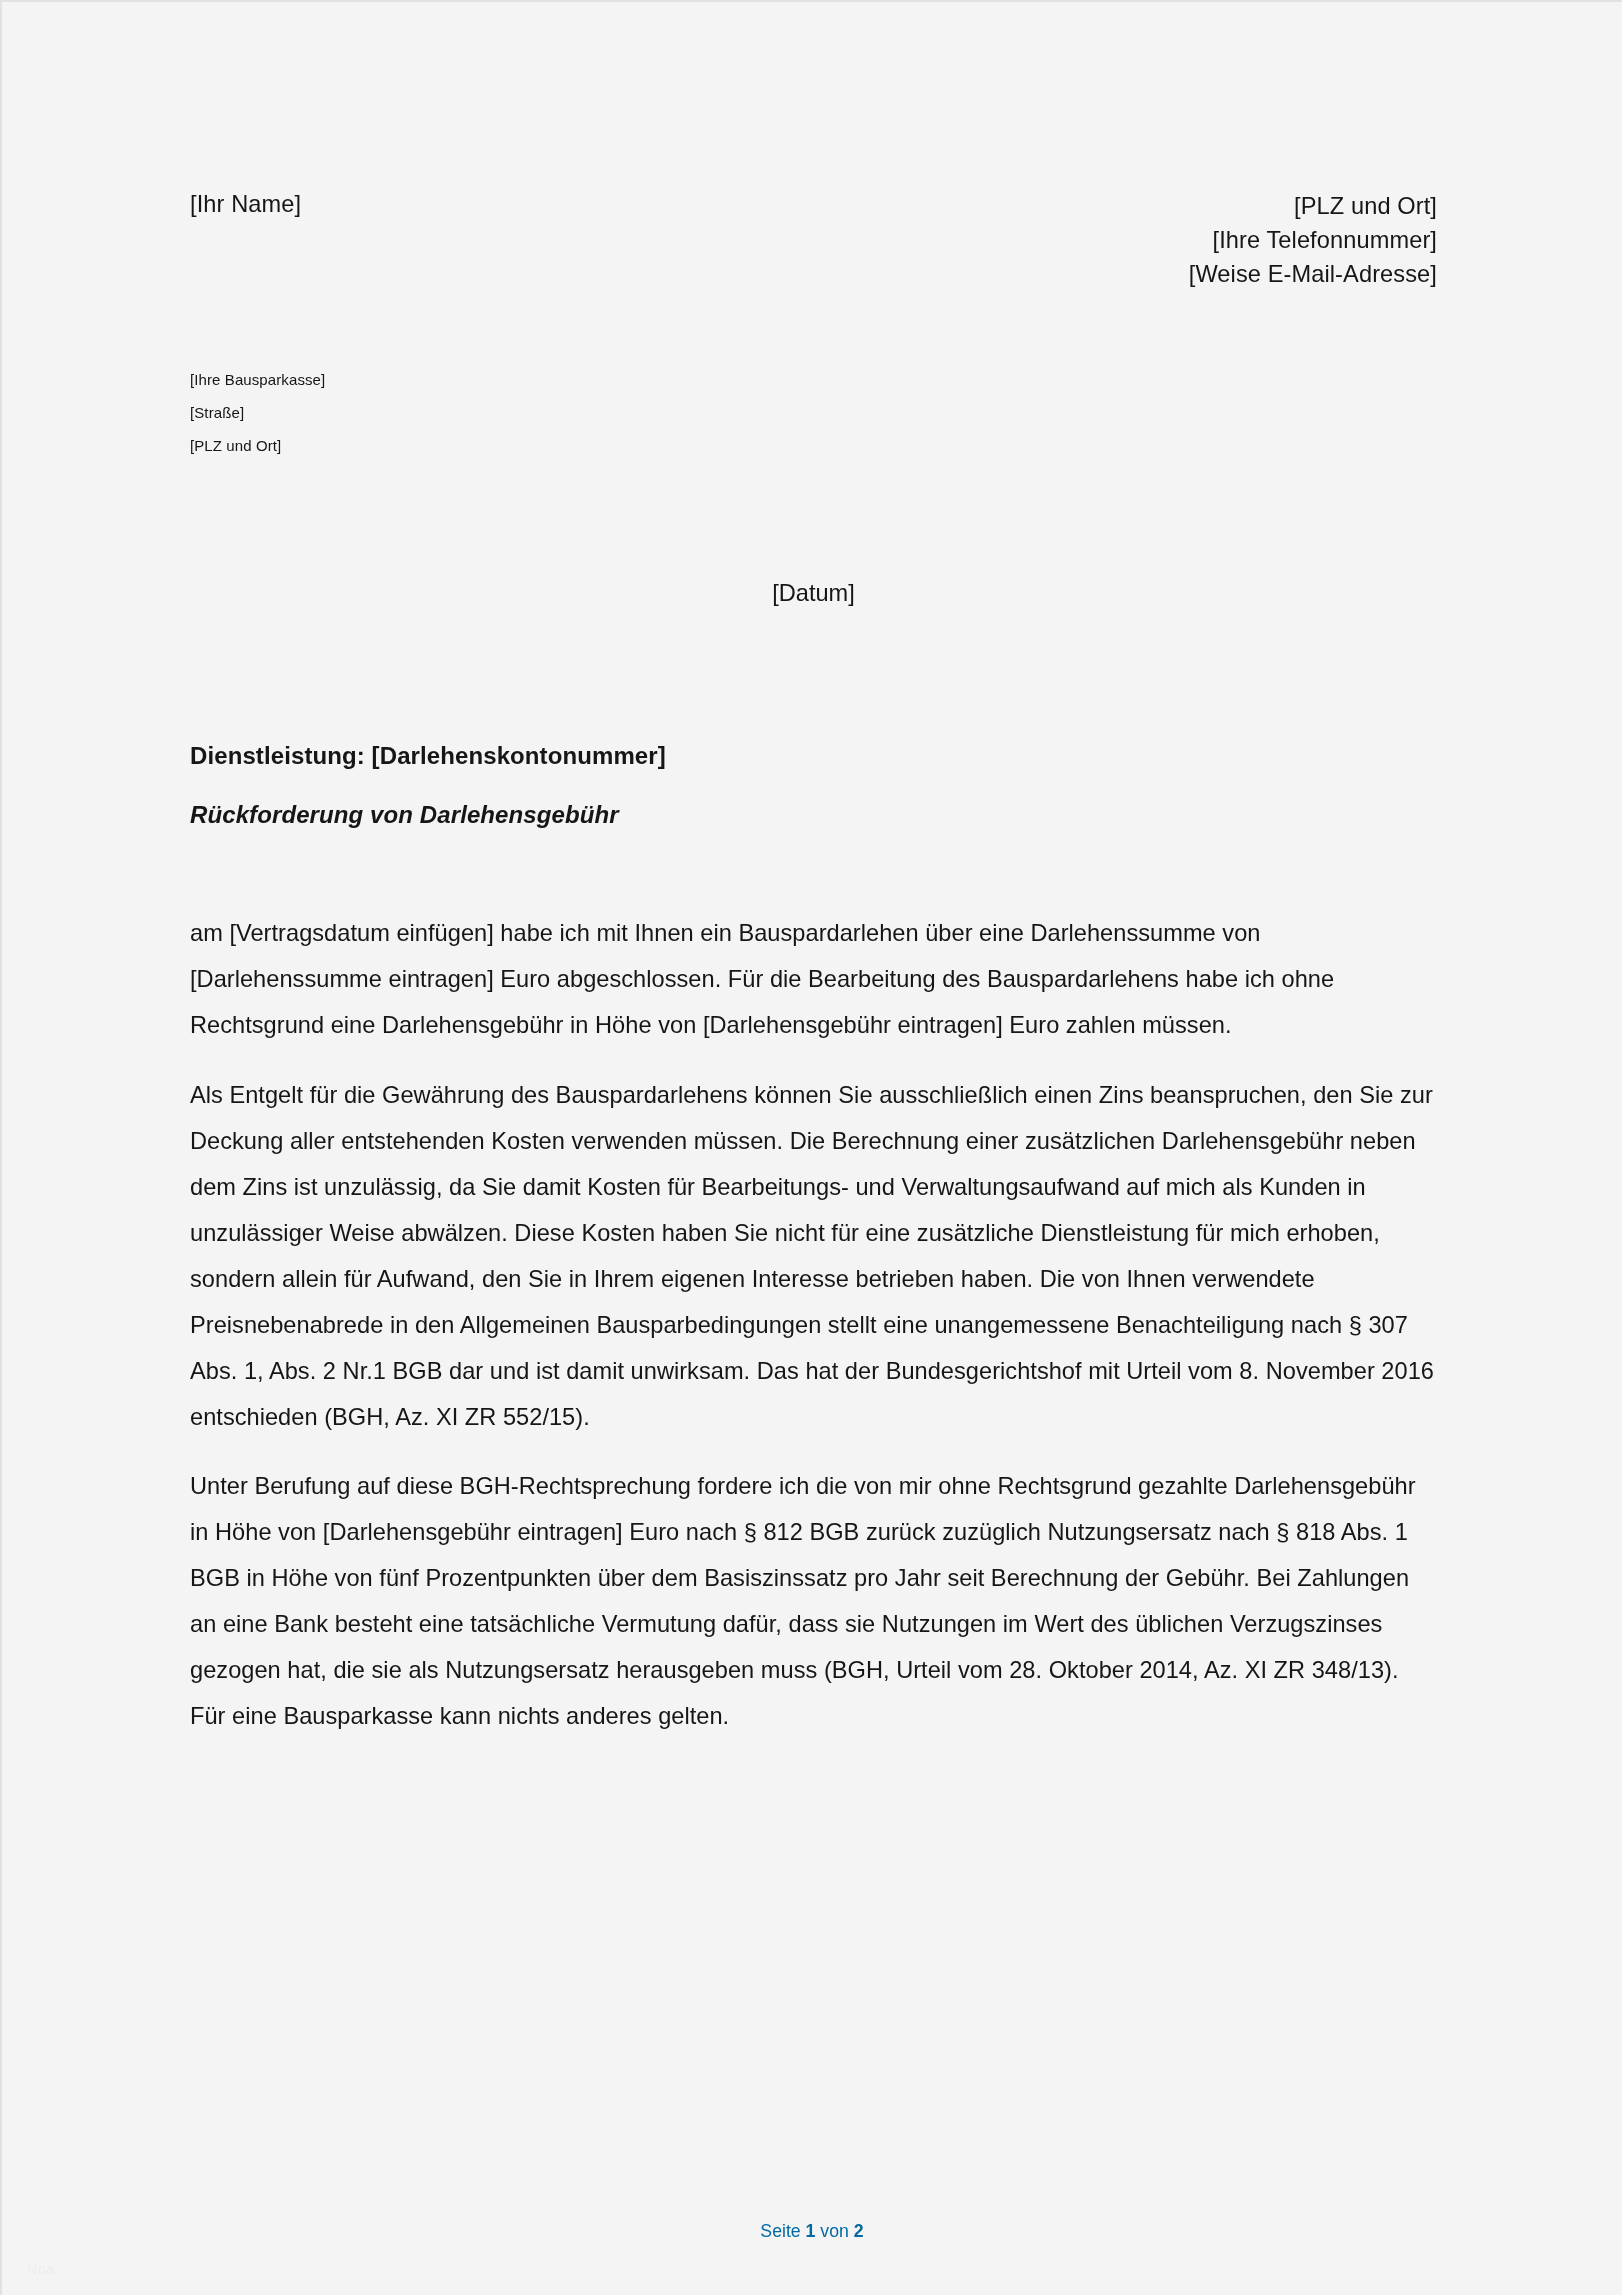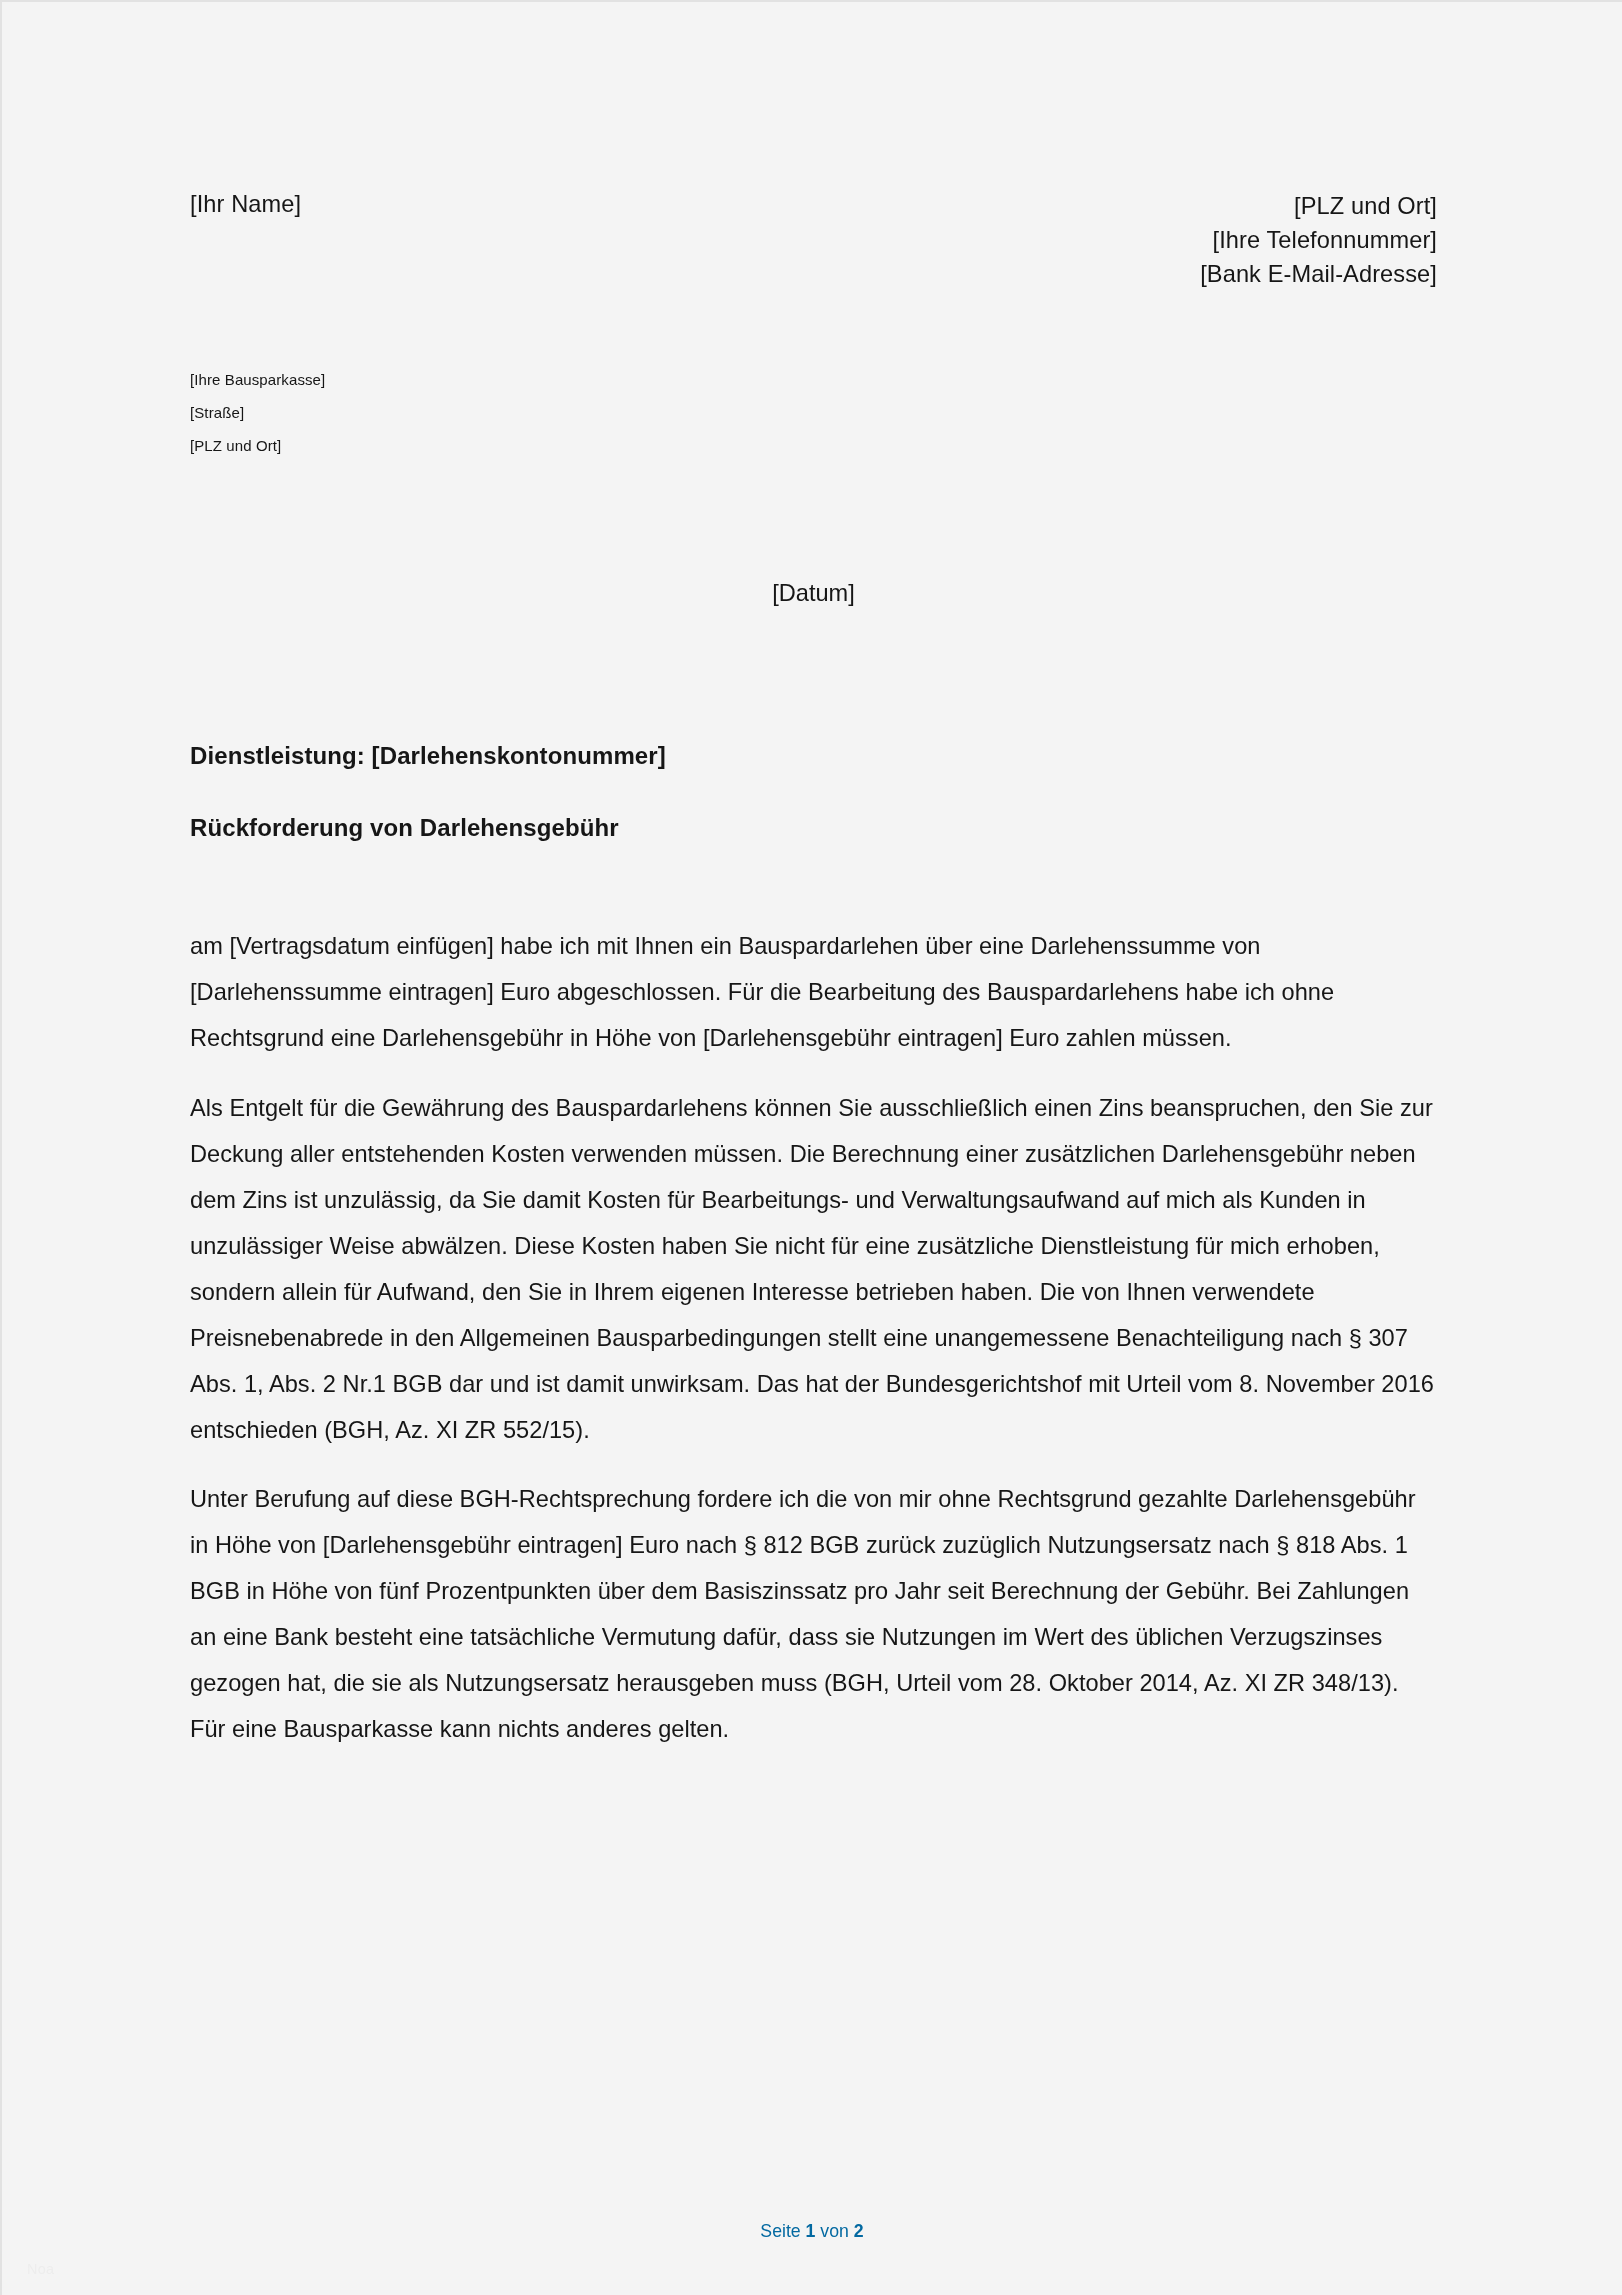--- a/index.html
+++ b/index.html
@@ -76,21 +76,22 @@
     margin-top: 131px;
   }
   .subject-line {
     font-size: 24px;
     line-height: 31px;
     font-weight: bold;
     letter-spacing: 0.1px;
     white-space: pre;
   }
   .subject-line + .subject-line {
-    margin-top: 41px;
+    margin-top: 28px;
+    font-style: italic;
   }
 
   
   .body-block {
     margin-top: 80px;
   }
   .salutation {
     font-size: 23.6px;
     line-height: 33px;
     white-space: pre;
@@ -135,21 +136,21 @@
 <div class="page">
 
   <div class="content">
 
     <div class="letterhead">
       <div class="sender-name">[Ihr Name]</div>
 
       <div class="sender-contact">
         <span class="line">[PLZ und Ort]</span>
         <span class="line">[Ihre Telefonnummer]</span>
-        <span class="line">[Bank E-Mail-Adresse]</span>
+        <span class="line">[Weise E-Mail-Adresse]</span>
       </div>
     </div>
 
     <div class="recipient">
       <span class="line">[Ihre Bausparkasse]</span>
       <span class="line">[Straße]</span>
       <span class="line">[PLZ und Ort]</span>
     </div>
 
     <div class="date-line">[Datum]</div>

